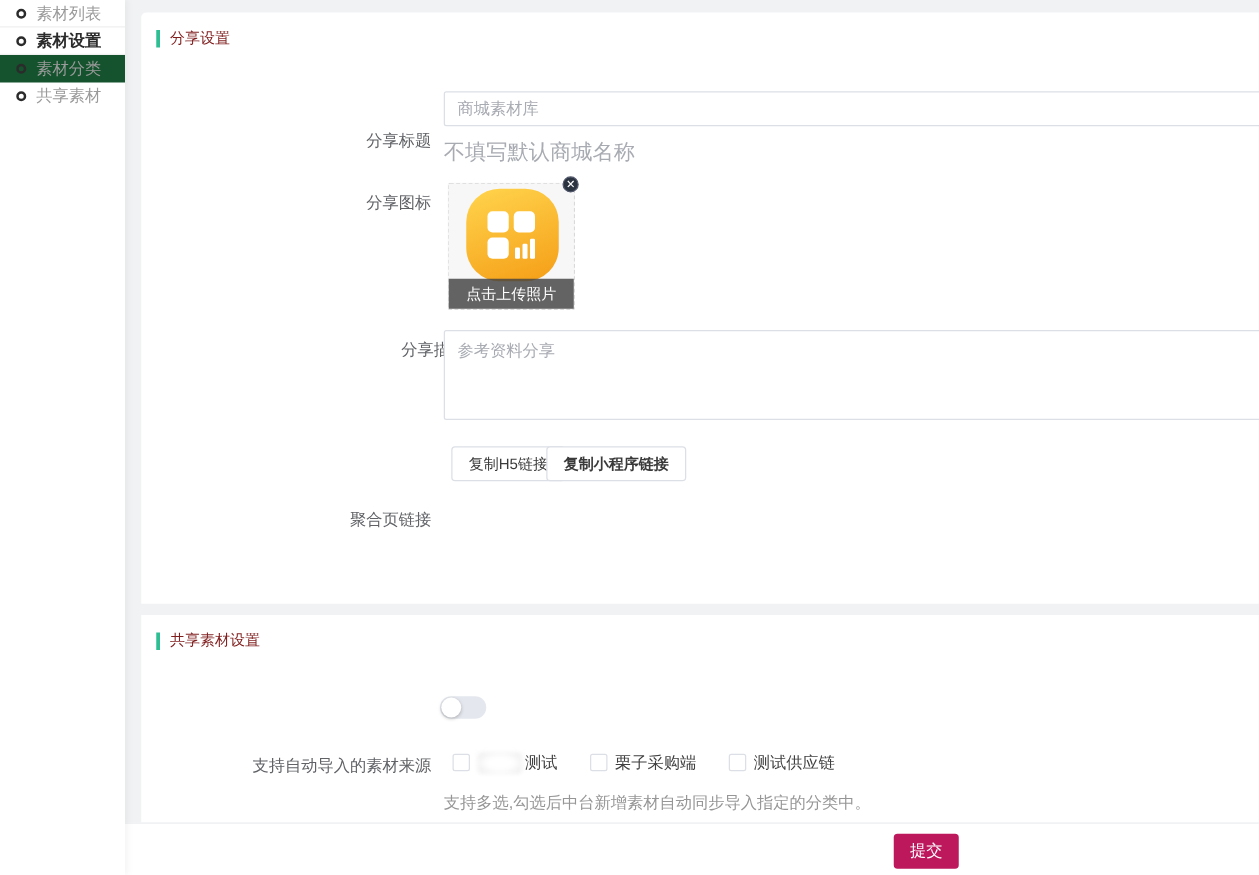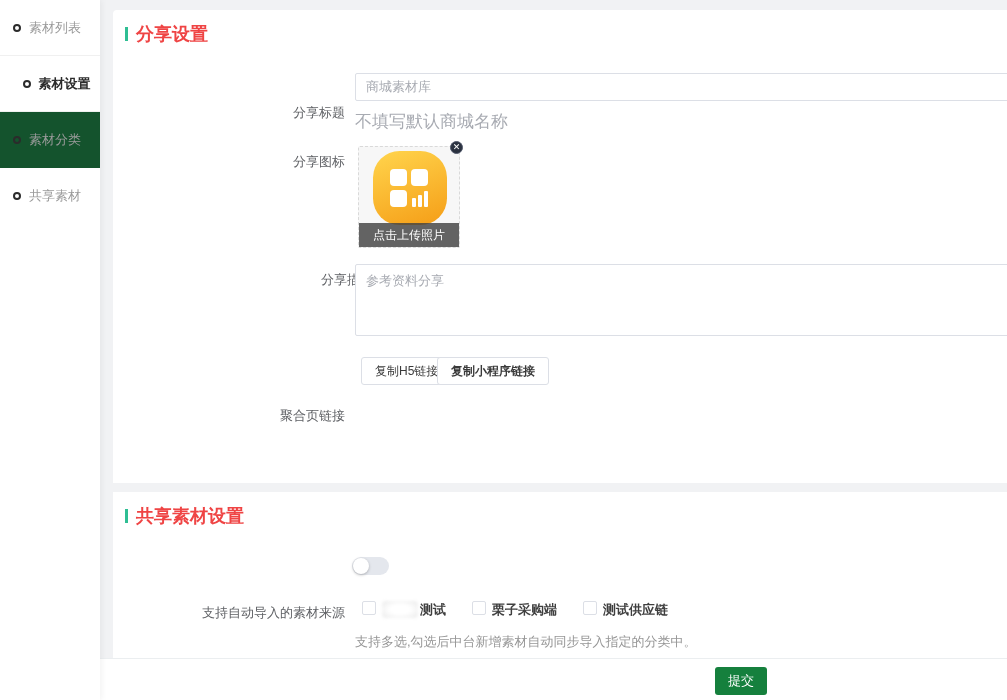--- a/index.html
+++ b/index.html
@@ -2,37 +2,37 @@
 <html><head>
 <meta charset="utf-8">
 <style>
   * { margin:0; padding:0; box-sizing:border-box; }
   html,body { width:1007px; height:700px; overflow:hidden;
     font-family:"Liberation Sans", sans-serif; background:#f1f2f4; }
 
   
   .sidebar { position:absolute; left:0; top:0; width:100px; height:700px;
     background:#fff; box-shadow:2px 0 6px rgba(0,0,0,0.05); z-index:2; }
-  .side-item { height:56px; display:flex; align-items:center; gap:8px;
+  .side-item { height:22px; display:flex; align-items:center; gap:8px;
     padding-left:13px; font-size:13px; color:#9a9a9a; cursor:pointer; }
   .side-item .ring { width:8px; height:8px; border:2px solid #2b2b2b;
     border-radius:50%; flex:0 0 auto; }
   .side-item.bordered { border-bottom:1px solid #f0f0f0; }
-  .side-item.active { color:#2b2b2b; font-weight:bold;justify-content:center; }
+  .side-item.active { color:#2b2b2b; font-weight:bold; }
   .side-item.shaded { background:#14532d; }
 
   
   .card { position:absolute; left:113px; background:#fff; width:894px; }
   .card1 { top:10px; height:473px; border-radius:4px 0 0 0; }
   .card2 { top:492px; height:166px; }
 
   .sec-head { position:absolute; left:12px; top:12px; display:flex;
     align-items:center; gap:8px; }
   .sec-bar { width:3px; height:14px; background:#2fbe93; }
-  .sec-title { font-size:18px; font-weight:bold; color:#ef4444; }
+  .sec-title { font-size:12px; font-weight:normal; color:#7f1d1d; }
 
   .flabel { position:absolute; left:0; width:232px; text-align:right;
     font-size:13px; color:#606266; }
 
   
   .title-input { position:absolute; left:242px; right:-2px; top:63px; height:28px;
     border:1px solid #dcdfe6; border-radius:2px; padding:0 10px;
     font-size:13px; color:#a8abb2; background:#fff; outline:none;
     font-family:"Liberation Sans", sans-serif; }
   .help-text { position:absolute; left:242px; top:100px; font-size:17px; color:#a8abb2; }
@@ -70,34 +70,34 @@
   .copy-h5 { left:248px; } .copy-mini { left:324px;font-weight:bold; }
 
   
   .toggle { position:absolute; left:239px; top:65px; width:37px; height:18px;
     border-radius:9px; background:#e4e7ed; cursor:pointer; }
   .knob { position:absolute; left:1px; top:1px; width:16px; height:16px;
     border-radius:50%; background:#fff; box-shadow:0 1px 3px rgba(0,0,0,0.25); }
 
   .cb-row { position:absolute; left:249px; top:109px; display:flex;
     align-items:center; font-size:13px; color:#3f3f3f; }
-  .cb-item { display:flex; cursor:pointer;font-weight:bold; }
+  .cb-item { display:flex; align-items:center; cursor:pointer; }
   .cb-item + .cb-item { margin-left:26px; }
   .cb-box { width:14px; height:14px; border:1px solid #dcdfe6; border-radius:2px;
     background:#fff; margin-right:6px; flex:0 0 auto; }
   .redact { display:inline-block; width:36px; height:17px; border-radius:4px;
     background:radial-gradient(#ffffff 40%, #e9e9e9); filter:blur(1.5px);
     margin-right:2px; }
   .cb-help { position:absolute; left:242px; top:141px; font-size:13px; color:#969696; }
 
   
   .footer-bar { position:absolute; left:100px; top:658px; width:907px; height:42px;
     background:#fff; border-top:1px solid #ebeef0; z-index:1; }
   .submit-btn { position:absolute; left:615px; top:8px; width:52px; height:28px;
-    background:#15803d; color:#fff; border:none; border-radius:3px;
+    background:#be185d; color:#fff; border:none; border-radius:3px;
     font-size:13px; cursor:pointer; font-family:"Liberation Sans", sans-serif; }
 </style>
 </head>
 <body>
 
 <div class="sidebar">
   <div class="side-item bordered">
     <span class="ring"></span>
     <span>素材列表</span>
   </div>

